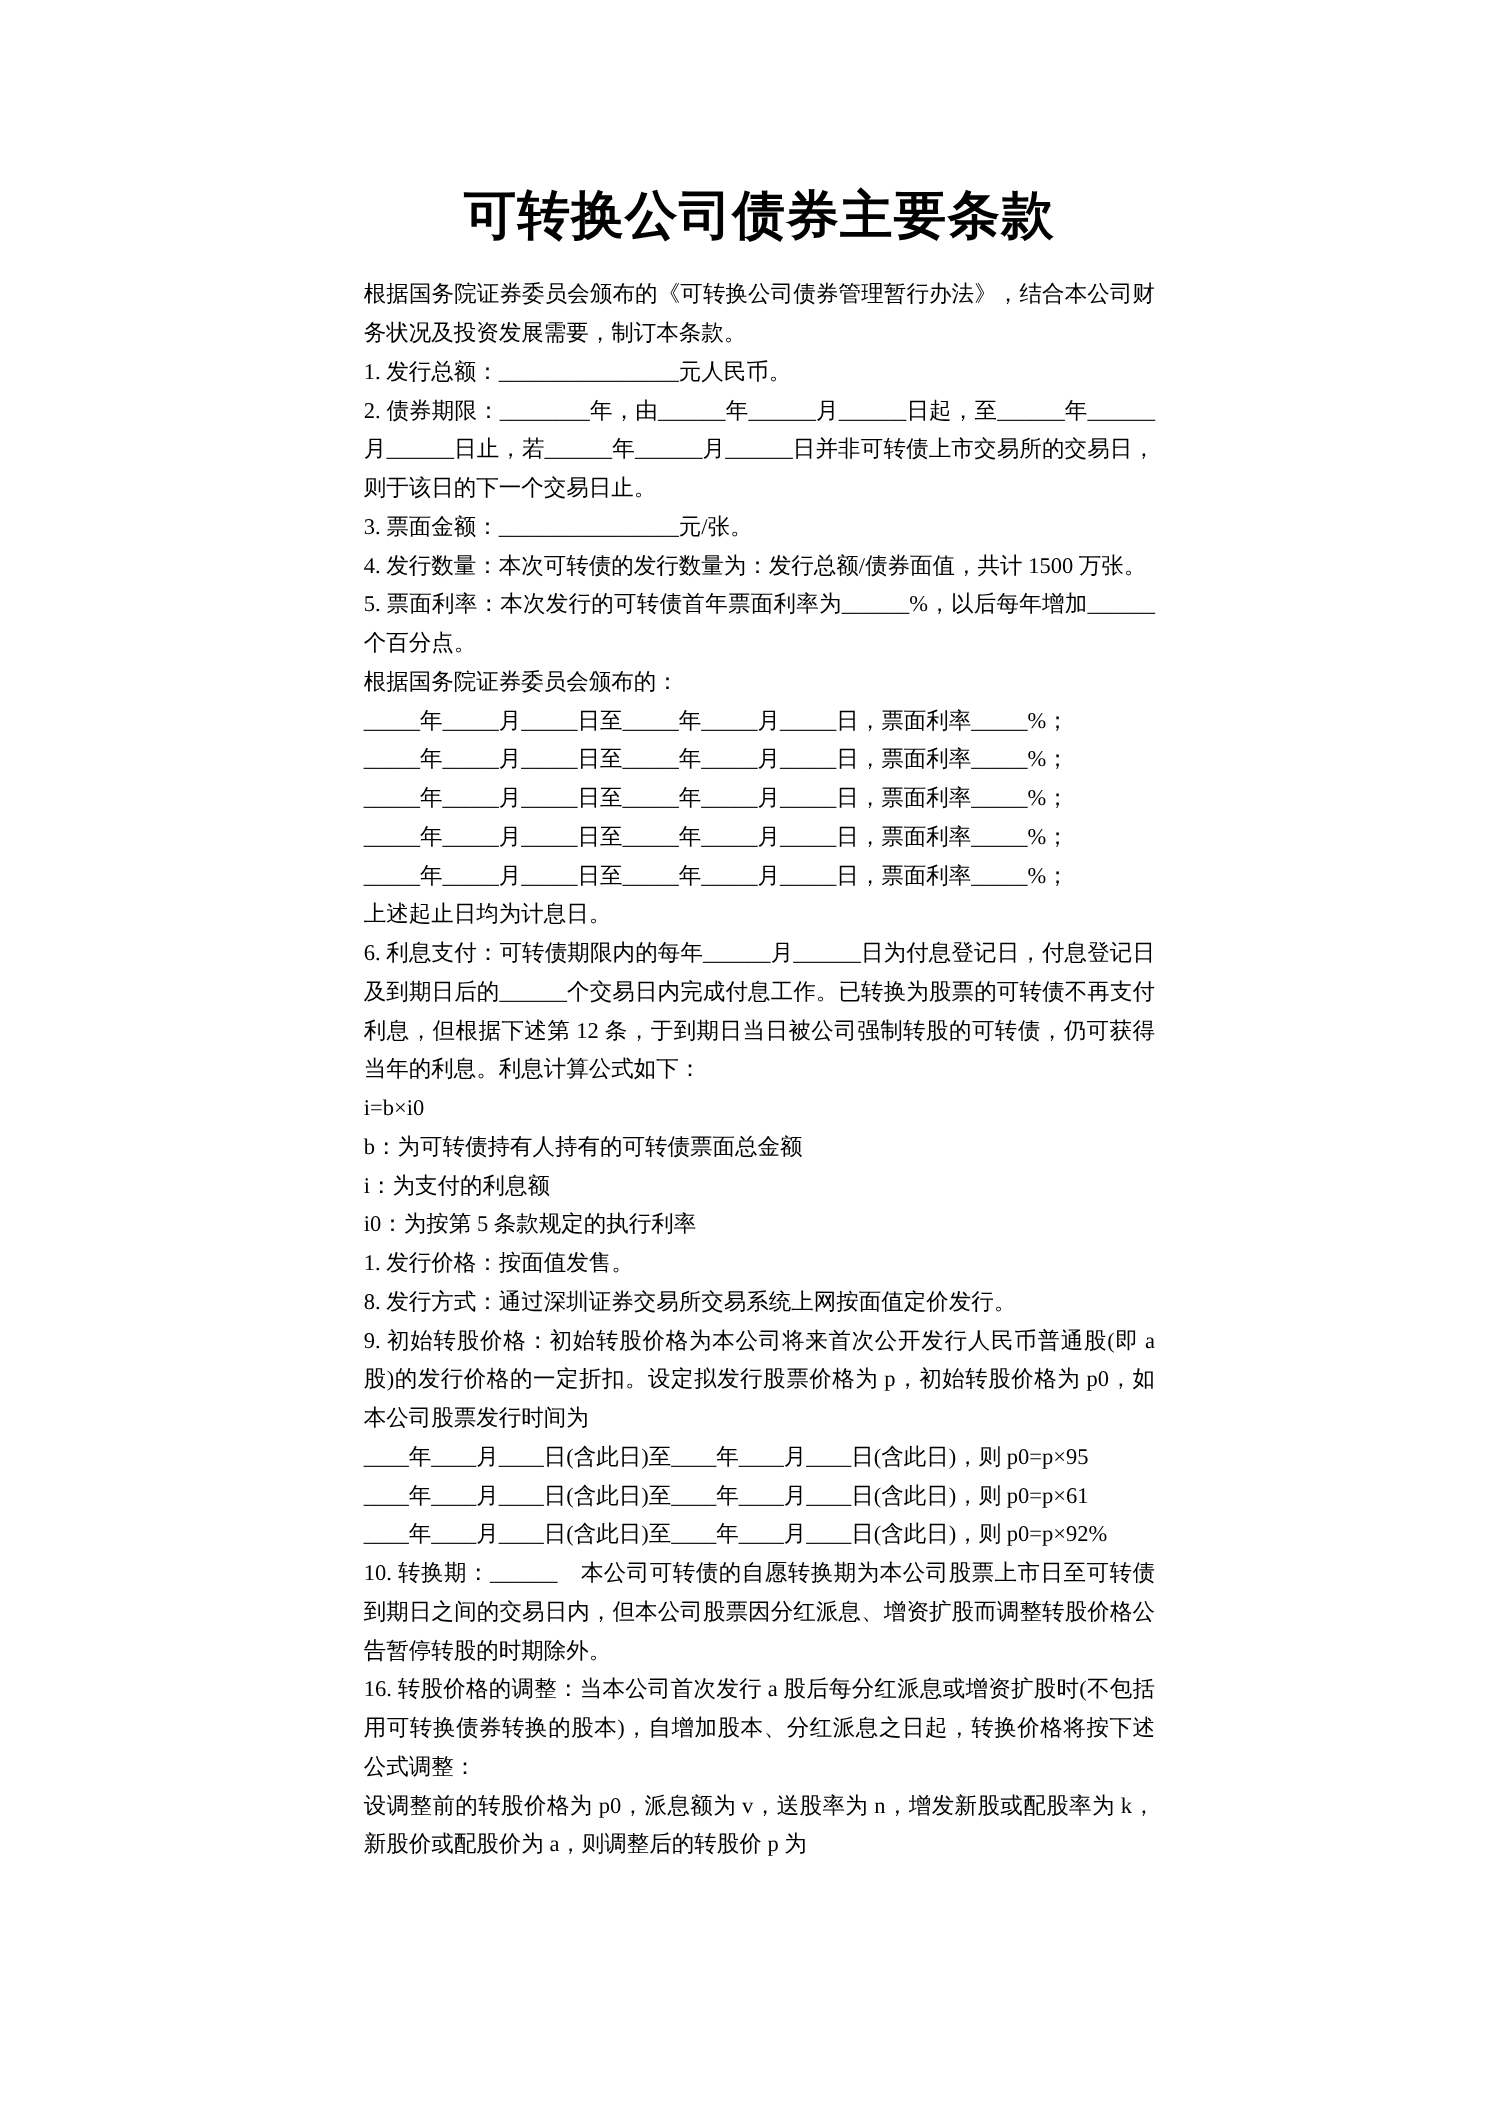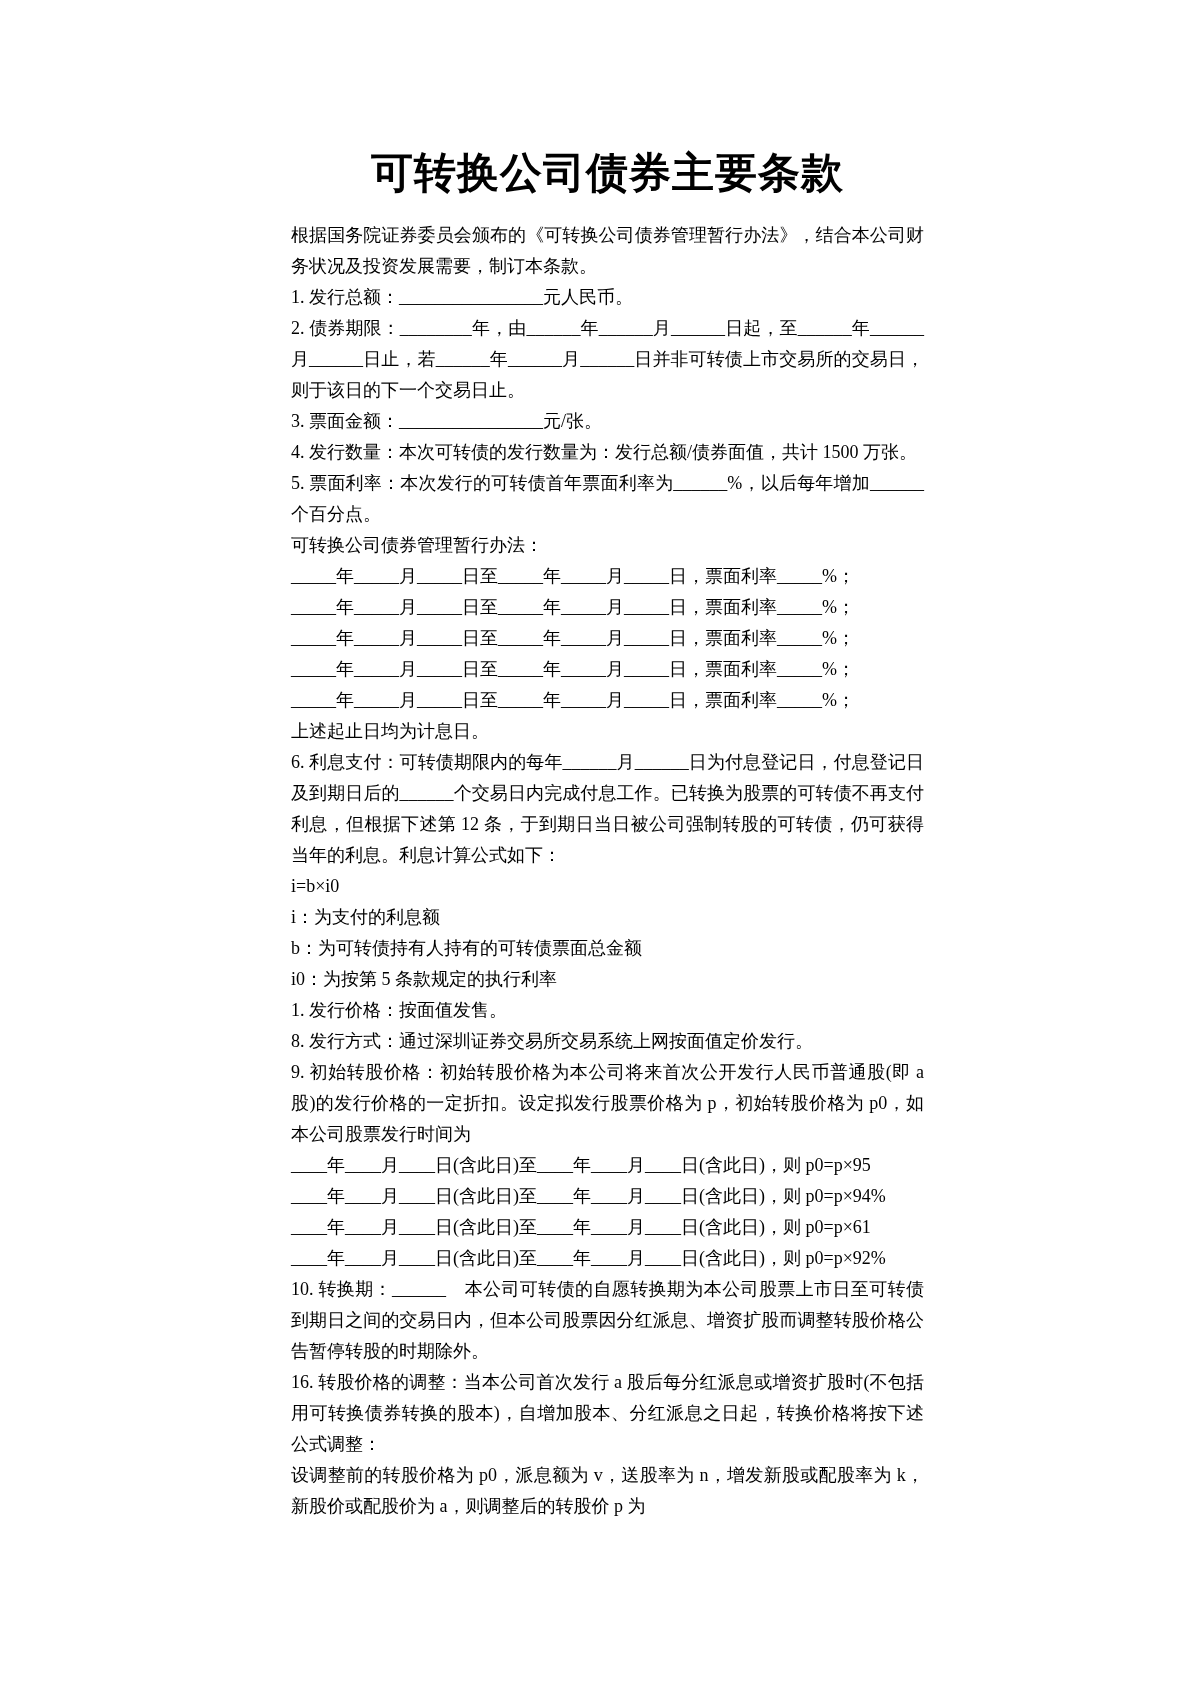--- a/index.html
+++ b/index.html
@@ -51,53 +51,52 @@
       <p class="para">1. 发行总额：________________元人民币。</p>
 
       <p class="para">2. 债券期限：________年，由______年______月______日起，至______年______月______日止，若______年______月______日并非可转债上市交易所的交易日，则于该日的下一个交易日止。</p>
 
       <p class="para">3. 票面金额：________________元/张。</p>
 
       <p class="para">4. 发行数量：本次可转债的发行数量为：发行总额/债券面值，共计 1500 万张。</p>
 
       <p class="para">5. 票面利率：本次发行的可转债首年票面利率为______%，以后每年增加______个百分点。</p>
 
-      <p class="para">可转换公司债券管理暂行办法：</p>
+      <p class="para">根据国务院证券委员会颁布的：</p>
 
       <p class="para">_____年_____月_____日至_____年_____月_____日，票面利率_____%；</p>
 
       <p class="para">_____年_____月_____日至_____年_____月_____日，票面利率_____%；</p>
 
       <p class="para">_____年_____月_____日至_____年_____月_____日，票面利率_____%；</p>
 
       <p class="para">_____年_____月_____日至_____年_____月_____日，票面利率_____%；</p>
 
       <p class="para">_____年_____月_____日至_____年_____月_____日，票面利率_____%；</p>
 
       <p class="para">上述起止日均为计息日。</p>
 
       <p class="para">6. 利息支付：可转债期限内的每年______月______日为付息登记日，付息登记日及到期日后的______个交易日内完成付息工作。已转换为股票的可转债不再支付利息，但根据下述第 12 条，于到期日当日被公司强制转股的可转债，仍可获得当年的利息。利息计算公式如下：</p>
 
       <p class="para">i=b×i0</p>
 
+      <p class="para">b：为可转债持有人持有的可转债票面总金额</p>
+
       <p class="para">i：为支付的利息额</p>
-
-      <p class="para">b：为可转债持有人持有的可转债票面总金额</p>
 
       <p class="para">i0：为按第 5 条款规定的执行利率</p>
 
       <p class="para">1. 发行价格：按面值发售。</p>
 
       <p class="para">8. 发行方式：通过深圳证券交易所交易系统上网按面值定价发行。</p>
 
       <p class="para">9. 初始转股价格：初始转股价格为本公司将来首次公开发行人民币普通股(即 a 股)的发行价格的一定折扣。设定拟发行股票价格为 p，初始转股价格为 p0，如本公司股票发行时间为</p>
 
       <p class="para">____年____月____日(含此日)至____年____月____日(含此日)，则 p0=p×95</p>
 
-      <p class="para">____年____月____日(含此日)至____年____月____日(含此日)，则 p0=p×94%</p>
 
       <p class="para">____年____月____日(含此日)至____年____月____日(含此日)，则 p0=p×61</p>
 
       <p class="para">____年____月____日(含此日)至____年____月____日(含此日)，则 p0=p×92%</p>
 
 
       <p class="para">10. 转换期：______　本公司可转债的自愿转换期为本公司股票上市日至可转债到期日之间的交易日内，但本公司股票因分红派息、增资扩股而调整转股价格公告暂停转股的时期除外。</p>
 
       <p class="para">16. 转股价格的调整：当本公司首次发行 a 股后每分红派息或增资扩股时(不包括用可转换债券转换的股本)，自增加股本、分红派息之日起，转换价格将按下述公式调整：</p>
 

